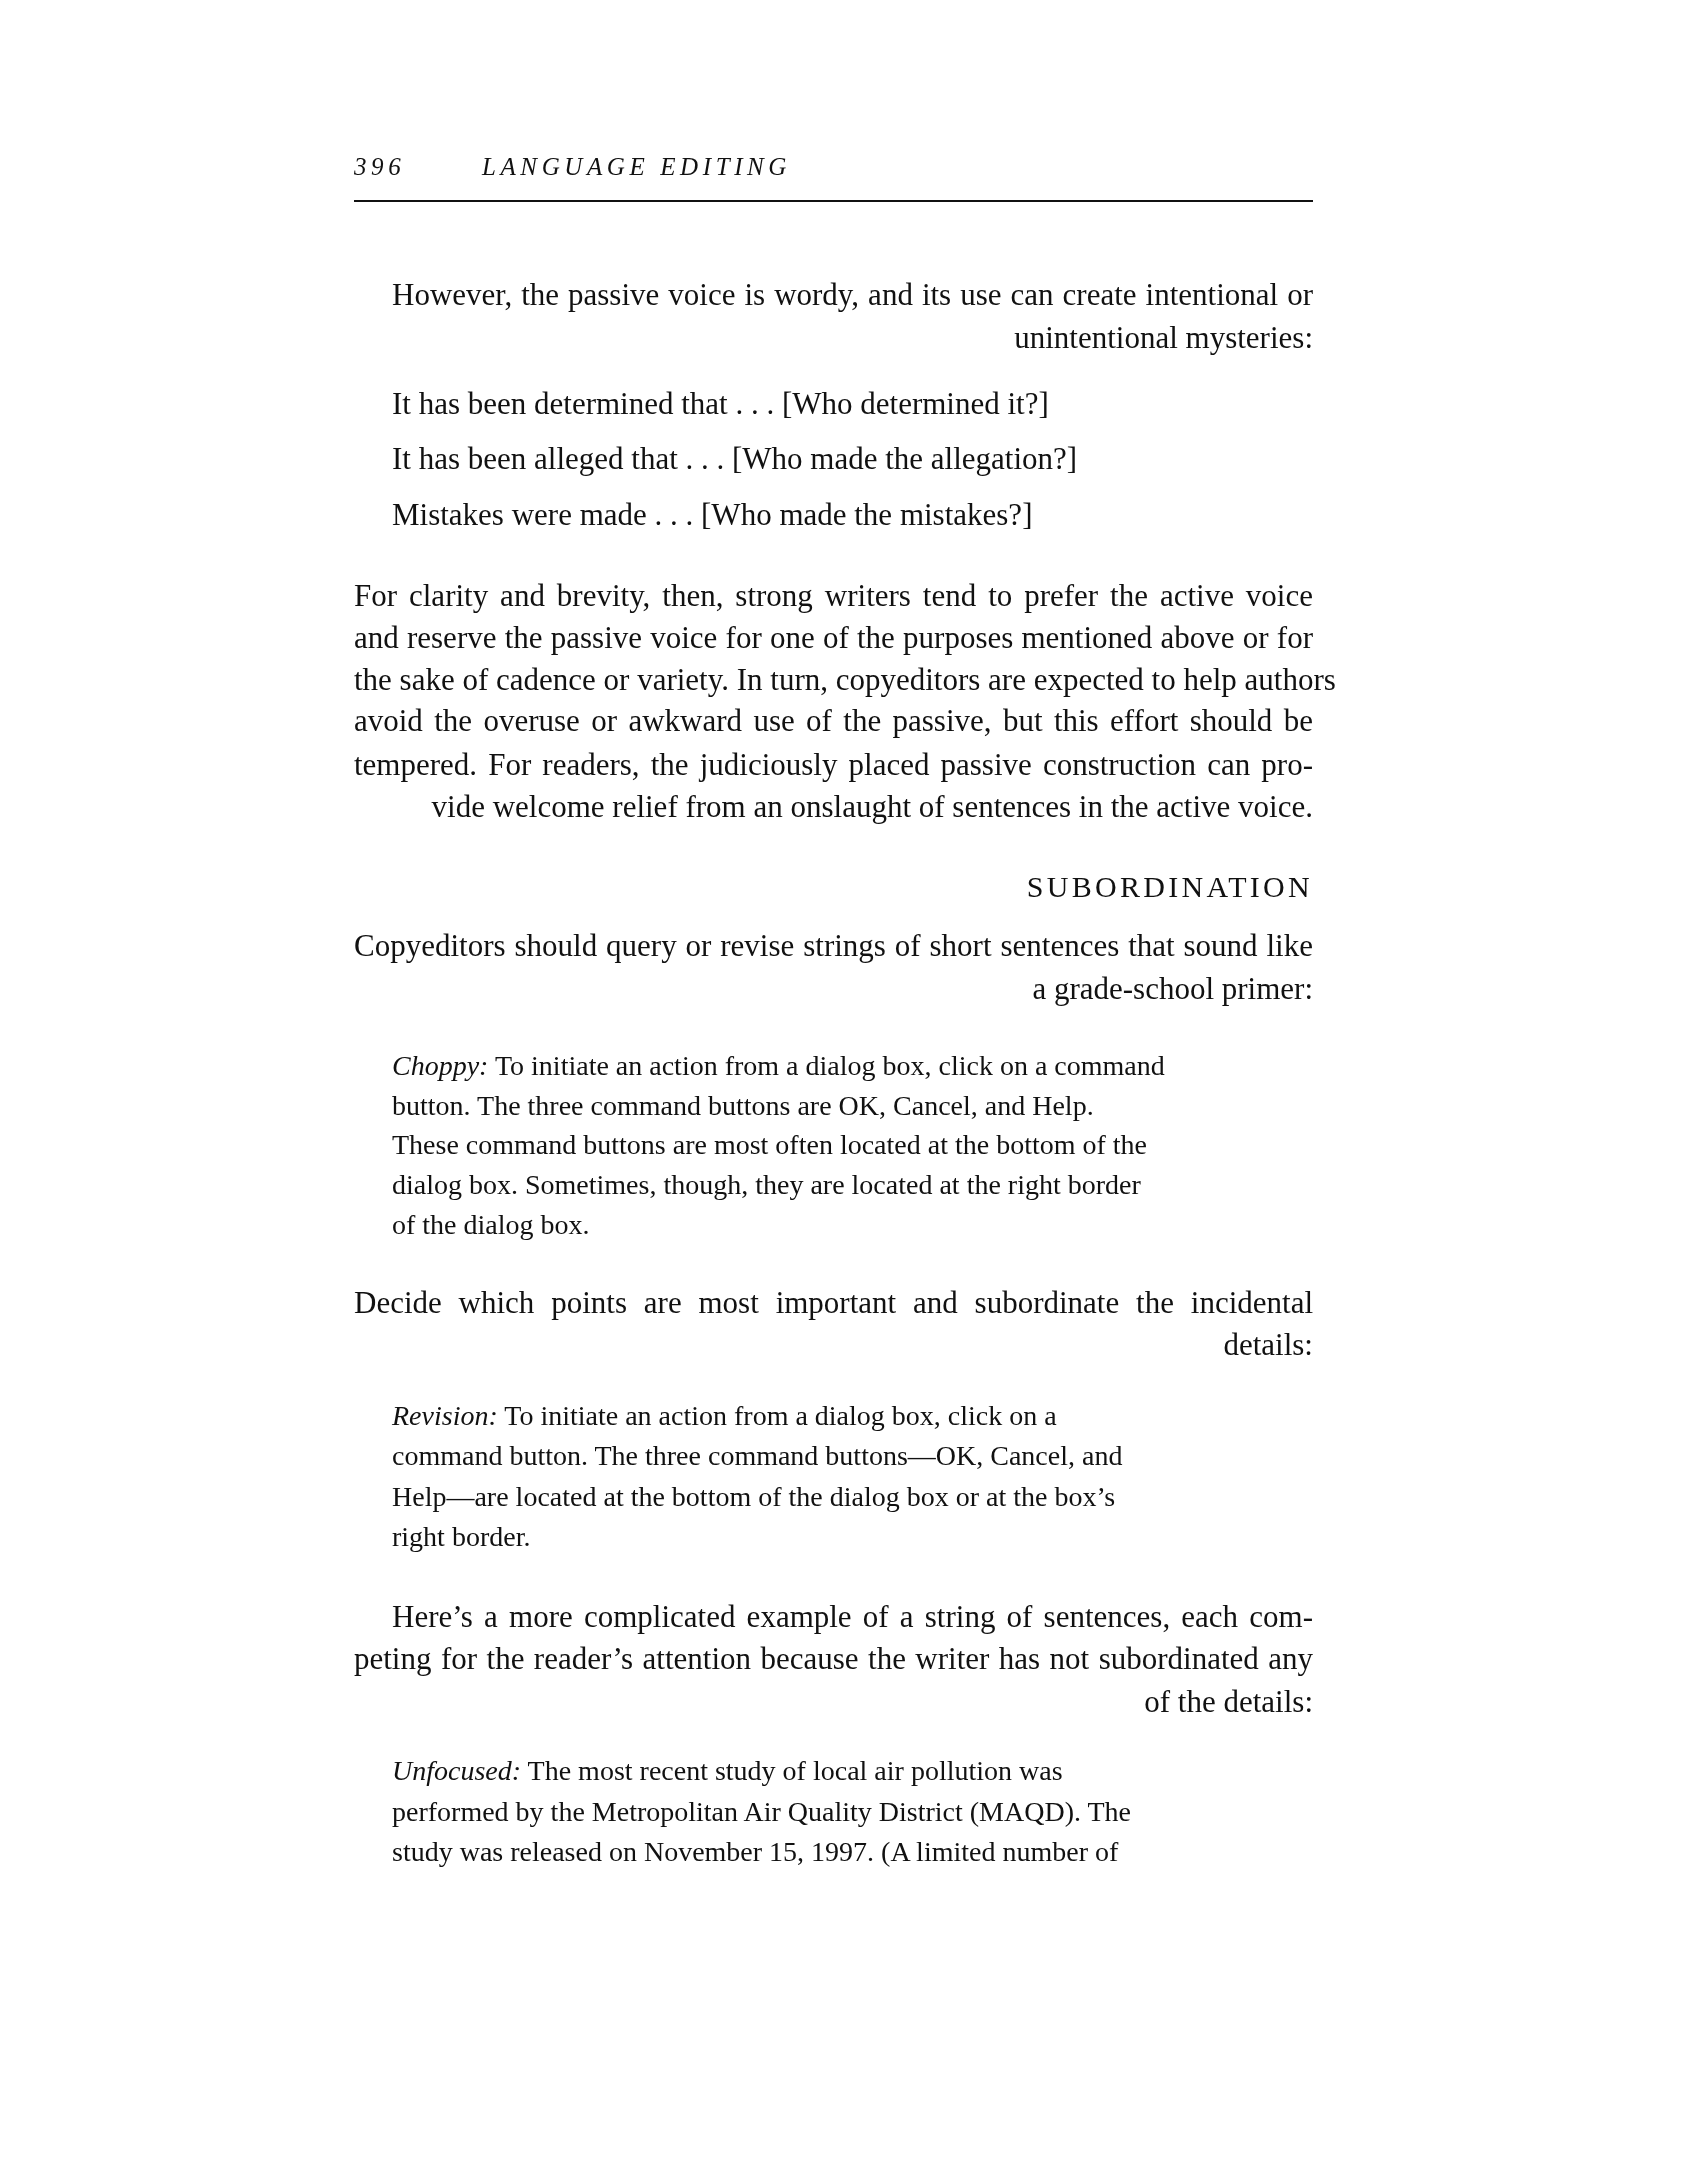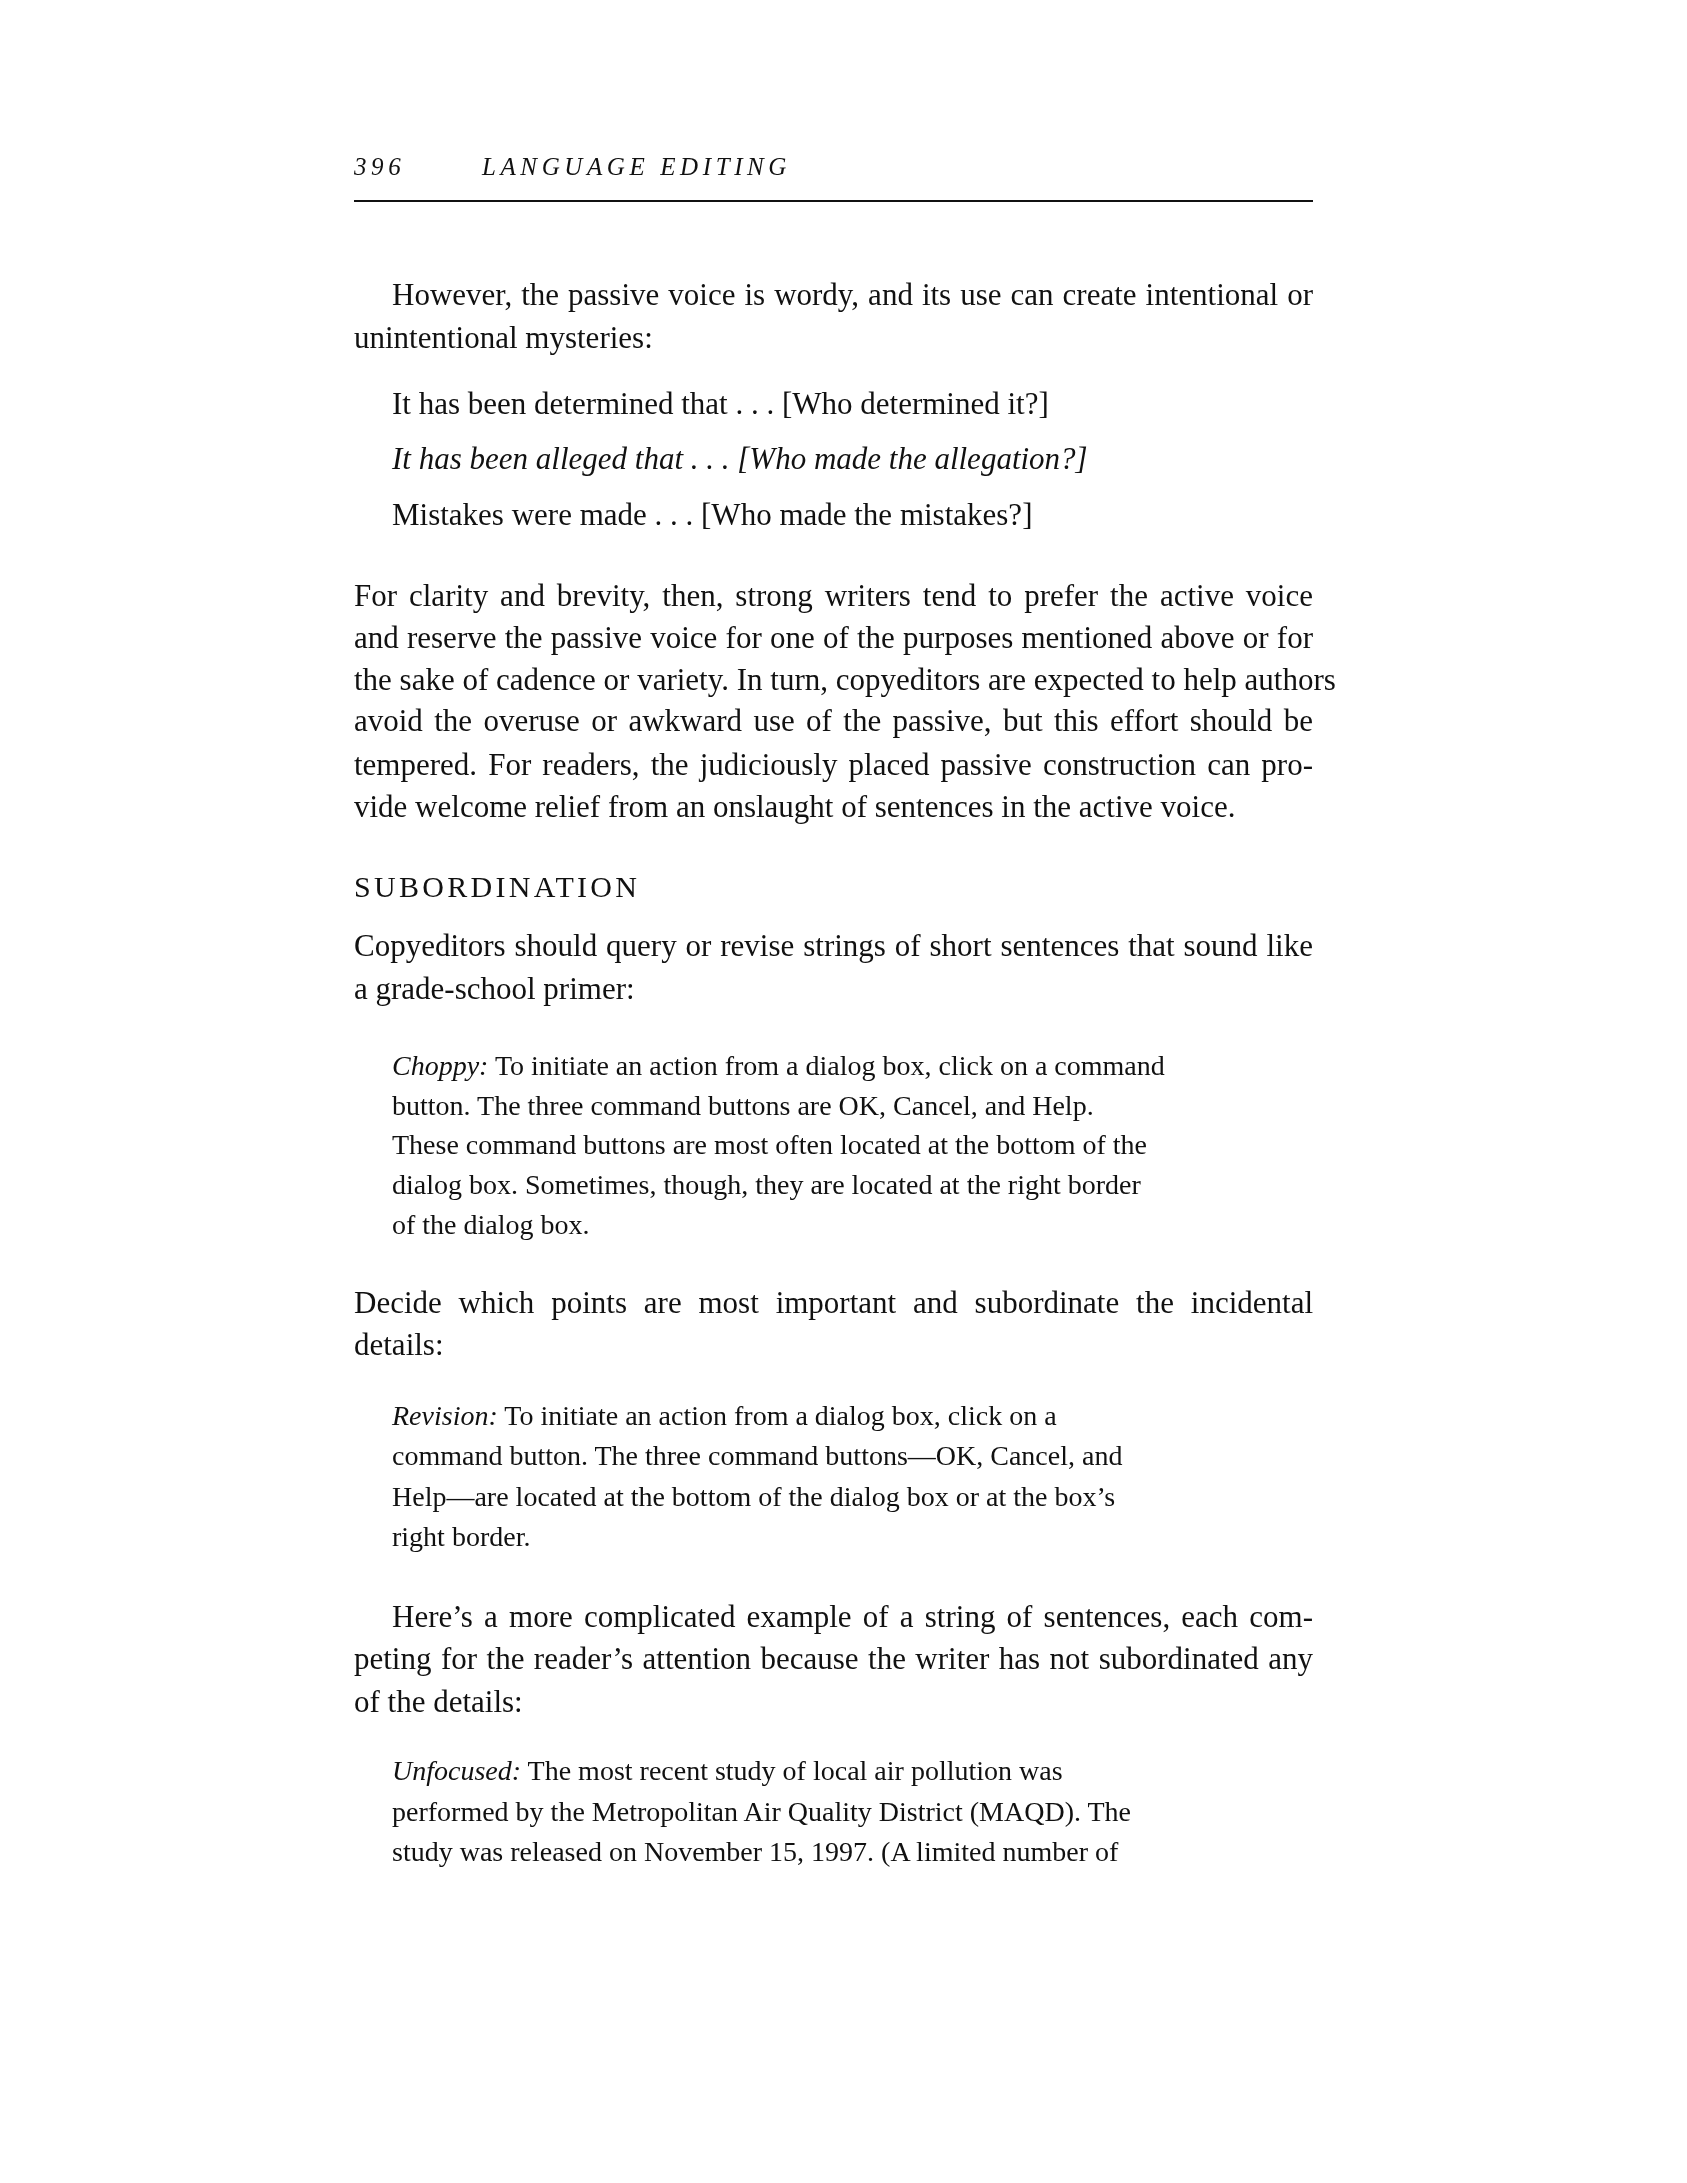--- a/index.html
+++ b/index.html
@@ -1,40 +1,40 @@
 <!DOCTYPE html>
 <html style="font-size:10.6px"><head>
 <meta charset="utf-8">
 <style>
   html, body { margin: 0; padding: 0; background: #ffffff; }
   body { width: 1687px; height: 2183px; position: relative; overflow: hidden;
          font-family: "Liberation Serif", "DejaVu Serif", serif; color: #111111; }
   .abs { position: absolute; white-space: nowrap; }
   .runhead { top: 153px; font-size: 25px; letter-spacing: 4.6px; font-style: italic; }
   .rule { position: absolute; left: 354px; width: 959px; top: 200px; height: 2px; background: #111; }
-  .line { position: absolute; white-space: nowrap; font-size: 31px; line-height: 40px; }
+  .line { position: absolute; white-space: nowrap; font-size: 31px; line-height: 40px; text-align: right; }
   .body { left: 354px; width: 959px; }
   .justify { text-align: justify; text-align-last: justify; }
   .ind { left: 392px; }
   .small { font-size: 28px; }
   .head2 { font-size: 30px; letter-spacing: 3.3px; }
   i { font-style: italic; }
 </style>
 </head>
 <body>
 
 <div class="abs runhead" style="left:354px;">396</div>
 <div class="abs runhead" style="left:482px;">LANGUAGE EDITING</div>
 <div class="rule"></div>
 
 <div class="line body justify" style="top:275px; left:392px; width:921px;">However, the passive voice is wordy, and its use can create intentional or</div>
 <div class="line body" style="top:318px;">unintentional mysteries:</div>
 
 <div class="line ind" style="top:384px;">It has been determined that . . . [Who determined it?]</div>
-<div class="line ind" style="top:439px;font-style:italic;">It has been alleged that . . . [Who made the allegation?]</div>
+<div class="line ind" style="top:439px;">It has been alleged that . . . [Who made the allegation?]</div>
 <div class="line ind" style="top:495px;">Mistakes were made . . . [Who made the mistakes?]</div>
 
 <div class="line body justify" style="top:576px;">For clarity and brevity, then, strong writers tend to prefer the active voice</div>
 <div class="line body justify" style="top:618px;">and reserve the passive voice for one of the purposes mentioned above or for</div>
 <div class="line body justify" style="top:660px;">the sake of cadence or variety. In turn, copyeditors are expected to help authors</div>
 <div class="line body justify" style="top:701px;">avoid the overuse or awkward use of the passive, but this effort should be</div>
 <div class="line body justify" style="top:745px;">tempered. For readers, the judiciously placed passive construction can pro-</div>
 <div class="line body" style="top:787px;">vide welcome relief from an onslaught of sentences in the active voice.</div>
 
 <div class="line body head2" style="top:867px;">SUBORDINATION</div>

